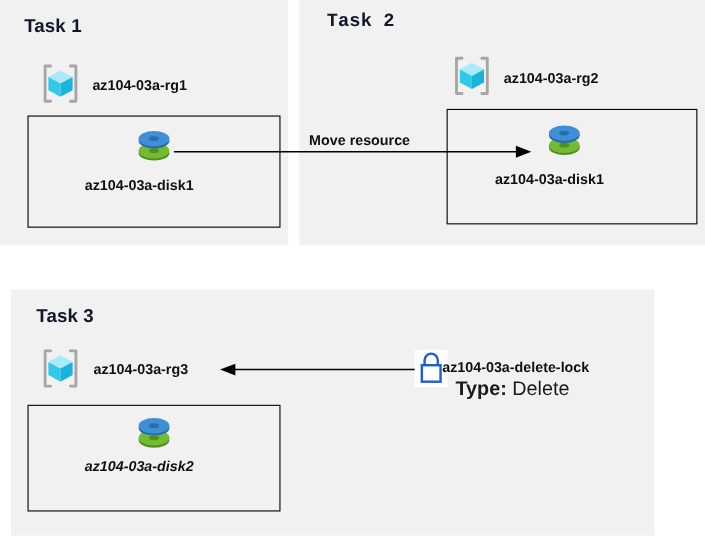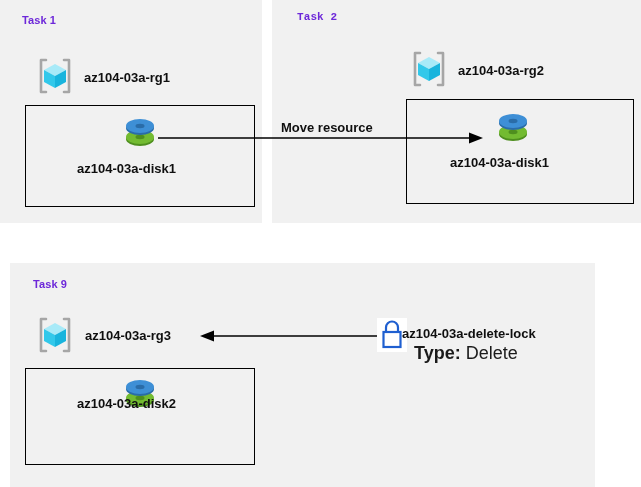--- a/index.html
+++ b/index.html
@@ -23,23 +23,23 @@
   .panel {
     position: absolute;
     background: #f1f1f1;
   }
   #panel-task1 { left: 0px;   top: 0px;   width: 262px; height: 223px; }
   #panel-task2 { left: 272px; top: 0px;   width: 369px; height: 223px; }
   #panel-task3 { left: 10px;  top: 263px; width: 585px; height: 224px; }
 
   .panel-title {
     position: absolute;
-    color: #6d28d9;
+    color: #0f172a;
     font-weight: bold;
-    font-size: 11px;
+    font-size: 17px;
     letter-spacing: 0.1px;
     white-space: nowrap;
   }
   #title-task1 { left: 22px;  top: 14px;  }
   #title-task2 { left: 297px; top: 11px; font-family: Liberation Mono, monospace;  }
   #title-task3 { left: 33px;  top: 278px; }
 
   
   .inner-box {
     position: absolute;
@@ -88,21 +88,21 @@
     position: absolute;
     font-size: 18px;
     color: #1a1a1a;
     white-space: nowrap;
   }
   #label-rg1 { left: 84px;  top: 70px;  }
   #label-rg2 { left: 458px; top: 63px;  }
   #label-rg3 { left: 85px;  top: 328px; }
   #label-disk1-a { left: 77px;  top: 161px; }
   #label-disk1-b { left: 450px; top: 155px; }
-  #label-disk2   { left: 77px;  top: 396px; }
+  #label-disk2   { left: 77px;  top: 416px; font-style: italic; }
   #label-move    { left: 281px; top: 120px; }
   #label-lock-name { left: 402px; top: 326px; }
   #label-lock-type { left: 414px; top: 343px; }
   #label-lock-type .type-key { font-weight: bold; }
 
   
   #icon-rg1 { left: 36px;  top: 57px;  }
   #icon-rg2 { left: 410px; top: 50px;  }
   #icon-rg3 { left: 36px;  top: 316px; }
   #icon-disk1-a { left: 119px; top: 112px; }
@@ -181,21 +181,21 @@
 
   <div class="connector" id="arrow-move">
     <svg viewBox="0 0 325 20" xmlns="http://www.w3.org/2000/svg">
       <line x1="0" y1="10" x2="313" y2="10" stroke="#000000" stroke-width="1.4"></line>
       <polygon points="325,10 311,4.6 311,15.4" fill="#000000"></polygon>
     </svg>
   </div>
   <div class="label-bold" id="label-move">Move resource</div>
 
   <div class="panel" id="panel-task3"></div>
-  <div class="panel-title" id="title-task3">Task 9</div>
+  <div class="panel-title" id="title-task3">Task 3</div>
 
   <div class="rg-icon" id="icon-rg3">
     <svg viewBox="0 0 38 38" xmlns="http://www.w3.org/2000/svg">
       <path d="M10 3 L5 3 L5 35 L10 35" fill="none" stroke="#a6a6a6" stroke-width="2.6" stroke-linecap="round" stroke-linejoin="round"></path>
       <path d="M28 3 L33 3 L33 35 L28 35" fill="none" stroke="#a6a6a6" stroke-width="2.6" stroke-linecap="round" stroke-linejoin="round"></path>
       <polygon points="19,7 30,13 19,19 8,13" fill="#a8eaf8"></polygon>
       <polygon points="8,13 19,19 19,31 8,25" fill="#32c8ea"></polygon>
       <polygon points="30,13 19,19 19,31 30,25" fill="#18b4dd"></polygon>
     </svg>
   </div>

